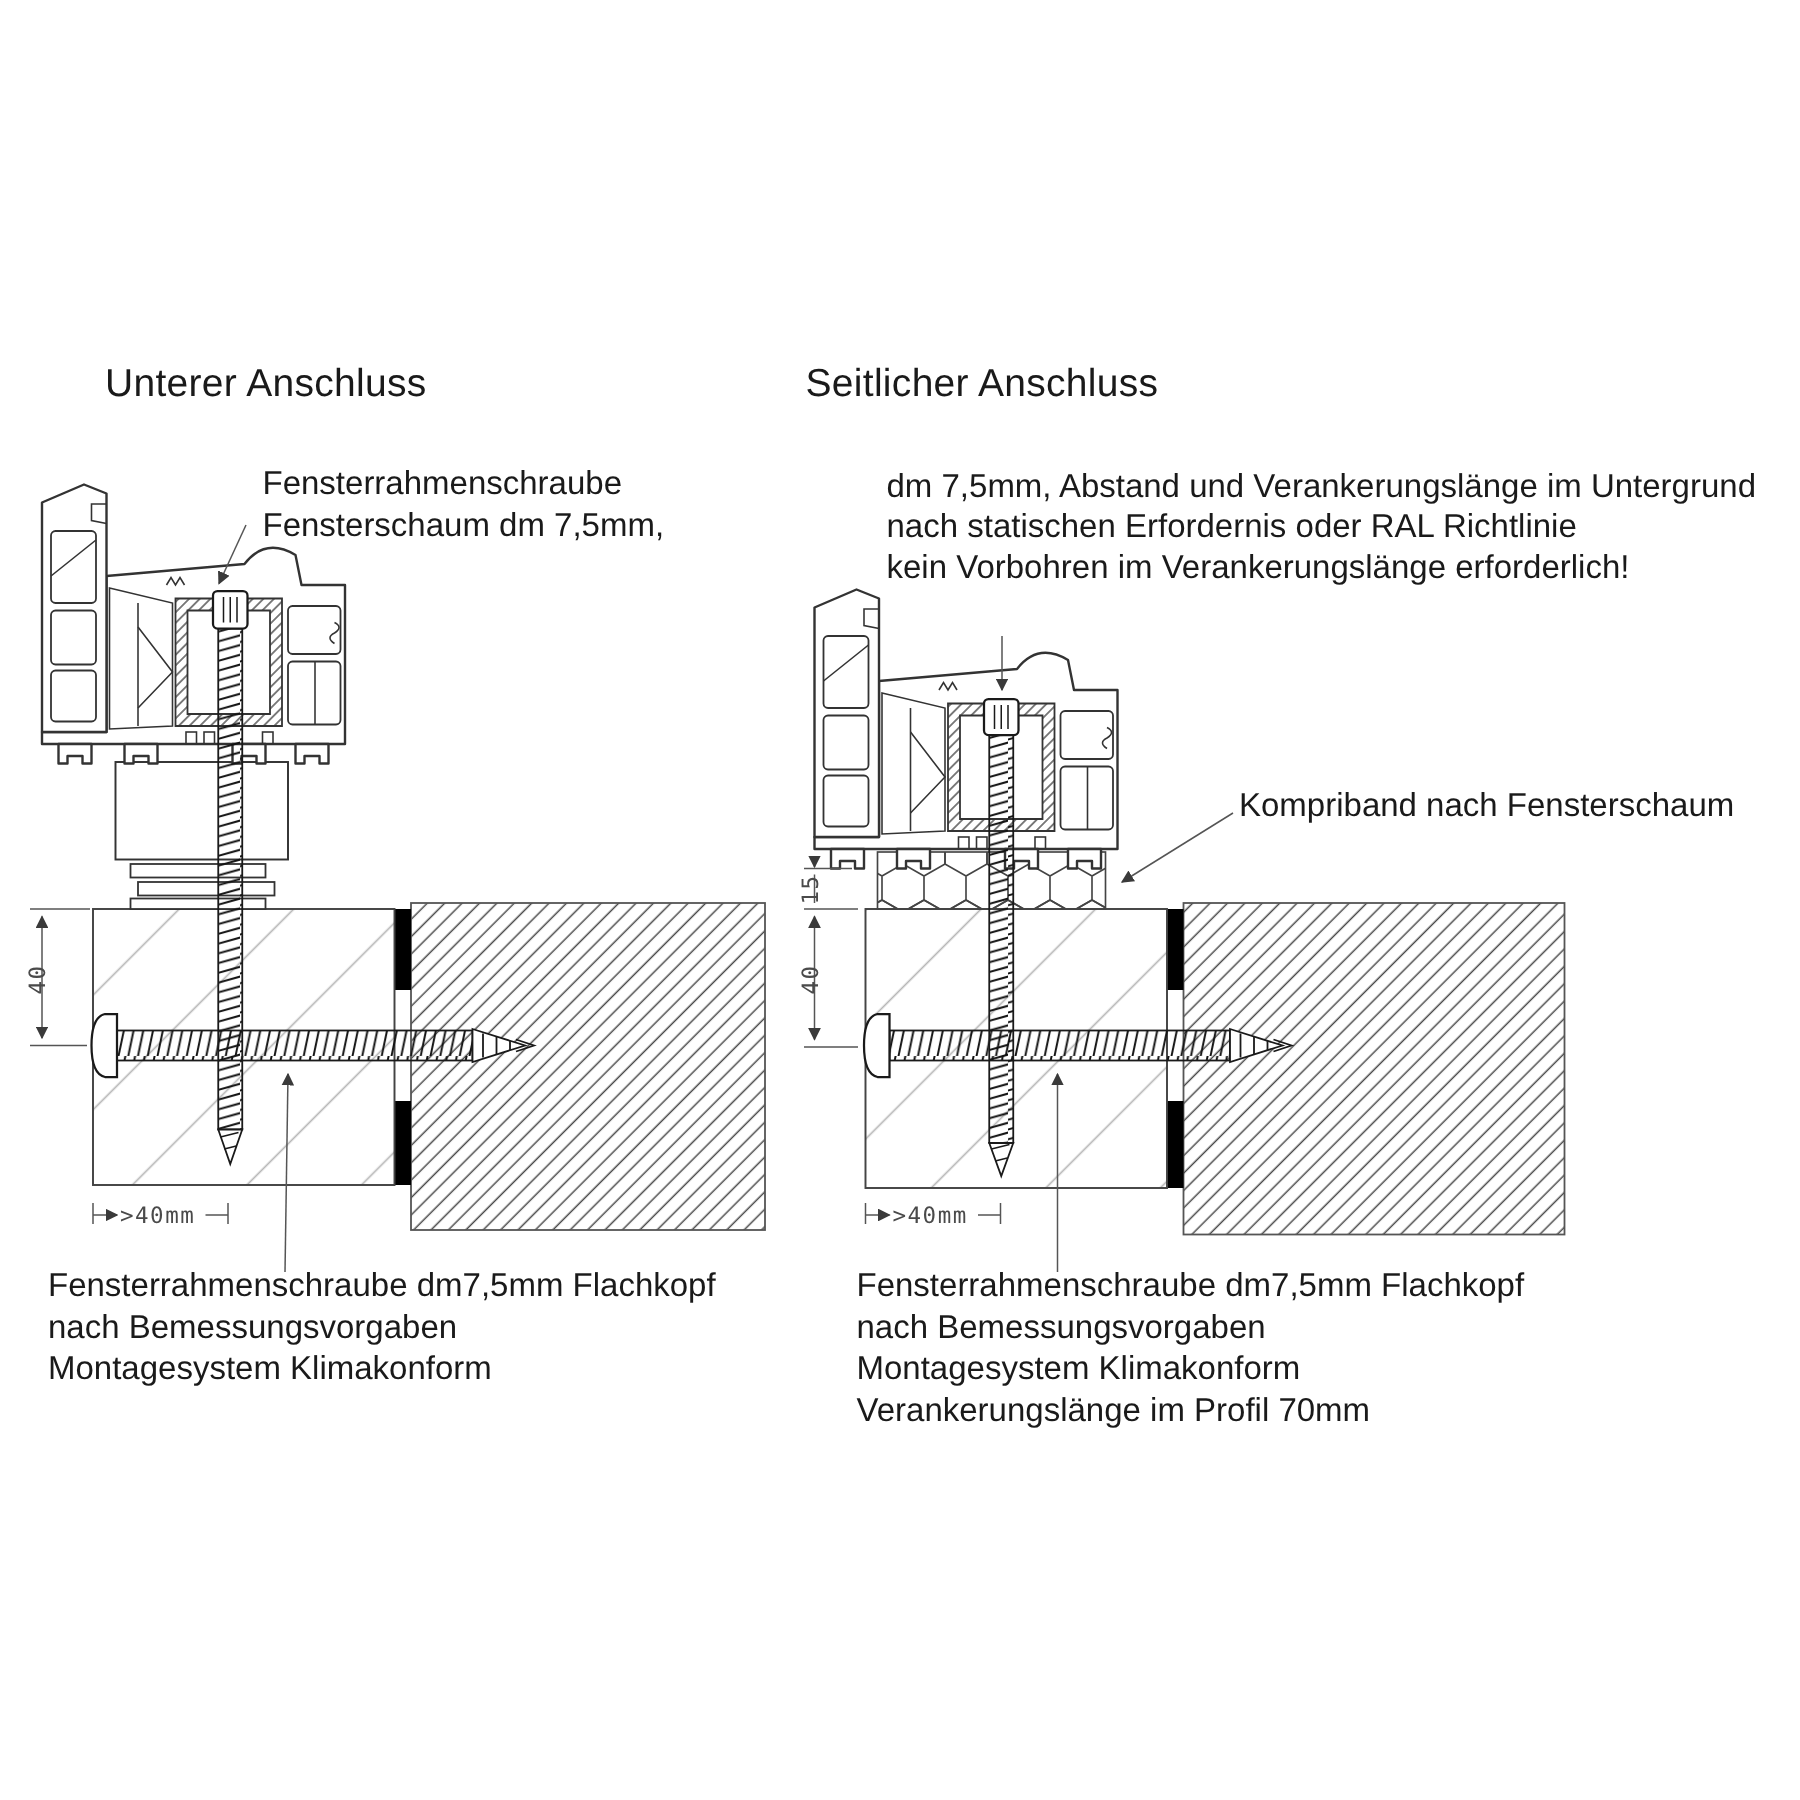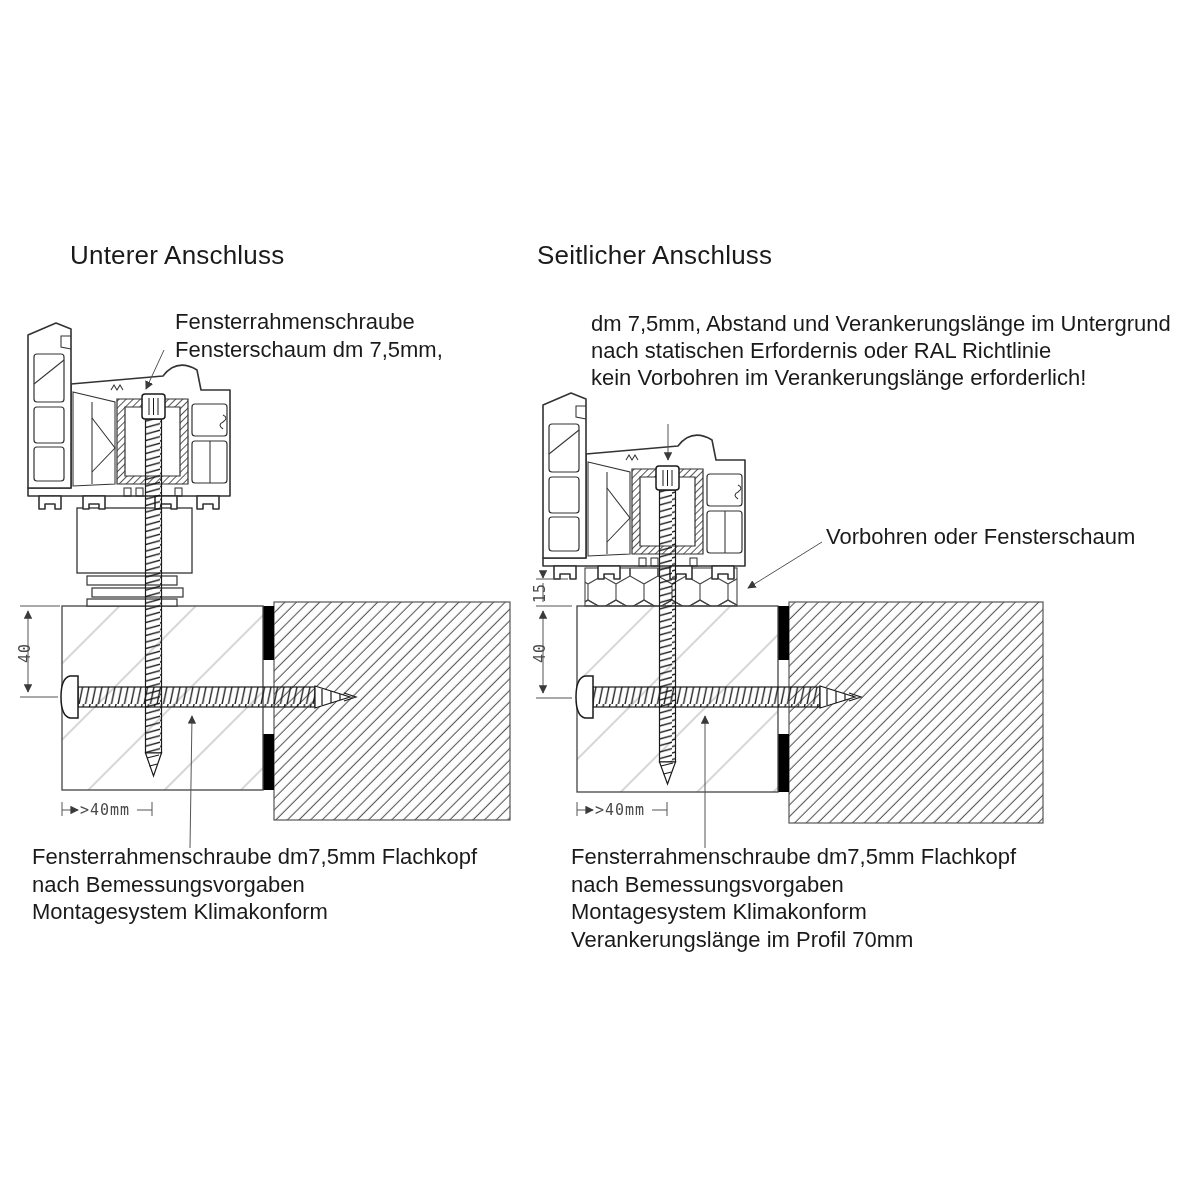--- a/index.html
+++ b/index.html
@@ -201,21 +201,21 @@
   <div>Fensterrahmenschraube</div>
   <div>Fensterschaum dm 7,5mm,</div>
 </div>
 
 <div class="txt note" style="left:591px;top:310px;line-height:27px;">
   <div>dm 7,5mm, Abstand und Verankerungslänge im Untergrund</div>
   <div>nach statischen Erfordernis oder RAL Richtlinie</div>
   <div>kein Vorbohren im Verankerungslänge erforderlich!</div>
 </div>
 
-<div class="txt note" style="left:826px;top:523px;">Vorbohren oder Fensterschaum</div>
+<div class="txt note" style="left:826px;top:523px;">Kompriband nach Fensterschaum</div>
 
 <div class="txt note" style="left:32px;top:843px;">
   <div>Fensterrahmenschraube dm7,5mm Flachkopf</div>
   <div>nach Bemessungsvorgaben</div>
   <div>Montagesystem Klimakonform</div>
 </div>
 
 <div class="txt note" style="left:571px;top:843px;">
   <div>Fensterrahmenschraube dm7,5mm Flachkopf</div>
   <div>nach Bemessungsvorgaben</div>

